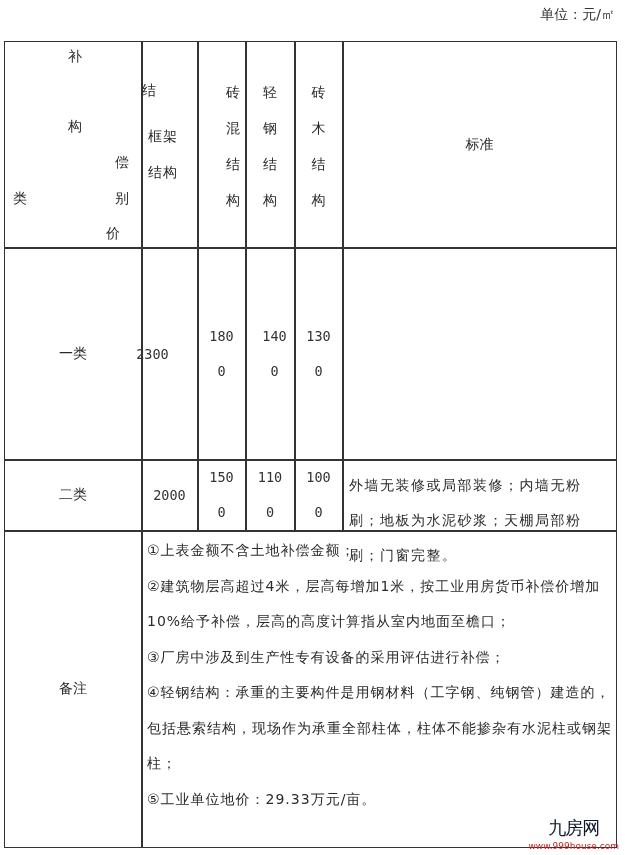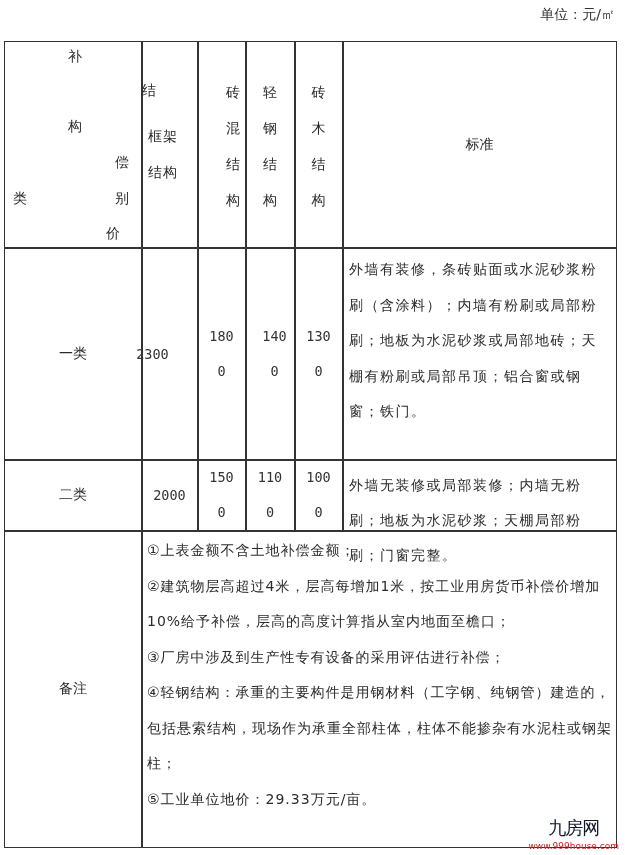--- a/index.html
+++ b/index.html
@@ -77,23 +77,20 @@
   </div>
   <div class="cell center num" style="left:193px; top:206px; width:47px; height:211px;">
     <span style="width:30px; word-break:break-all; line-height:35px;">1800</span>
   </div>
   <div class="cell center num" style="left:241px; top:206px; width:57px; height:211px;">
     <span style="width:30px; word-break:break-all; line-height:35px;">1400</span>
   </div>
   <div class="cell center num" style="left:290px; top:206px; width:47px; height:211px;">
     <span style="width:30px; word-break:break-all; line-height:35px;">1300</span>
   </div>
-  <div class="cell std" style="left:338px; top:206px; width:273px; height:211px;">
-    <span>外墙有装修，条砖贴面或水泥砂浆粉刷（含涂料）；内墙有粉刷或局部粉刷；地板为水泥砂浆或局部地砖；天棚有粉刷或局部吊顶；铝合窗或钢窗；铁门。</span>
-  </div>
 
   <div class="cell center" style="left:0; top:418px; width:136px; height:70px;">
     <span>二类</span>
   </div>
   <div class="cell center num" style="left:137px; top:418px; width:55px; height:70px;">
     <span>2000</span>
   </div>
   <div class="cell center num" style="left:193px; top:418px; width:47px; height:70px;">
     <span style="width:30px; word-break:break-all; line-height:35px;">1500</span>
   </div>

